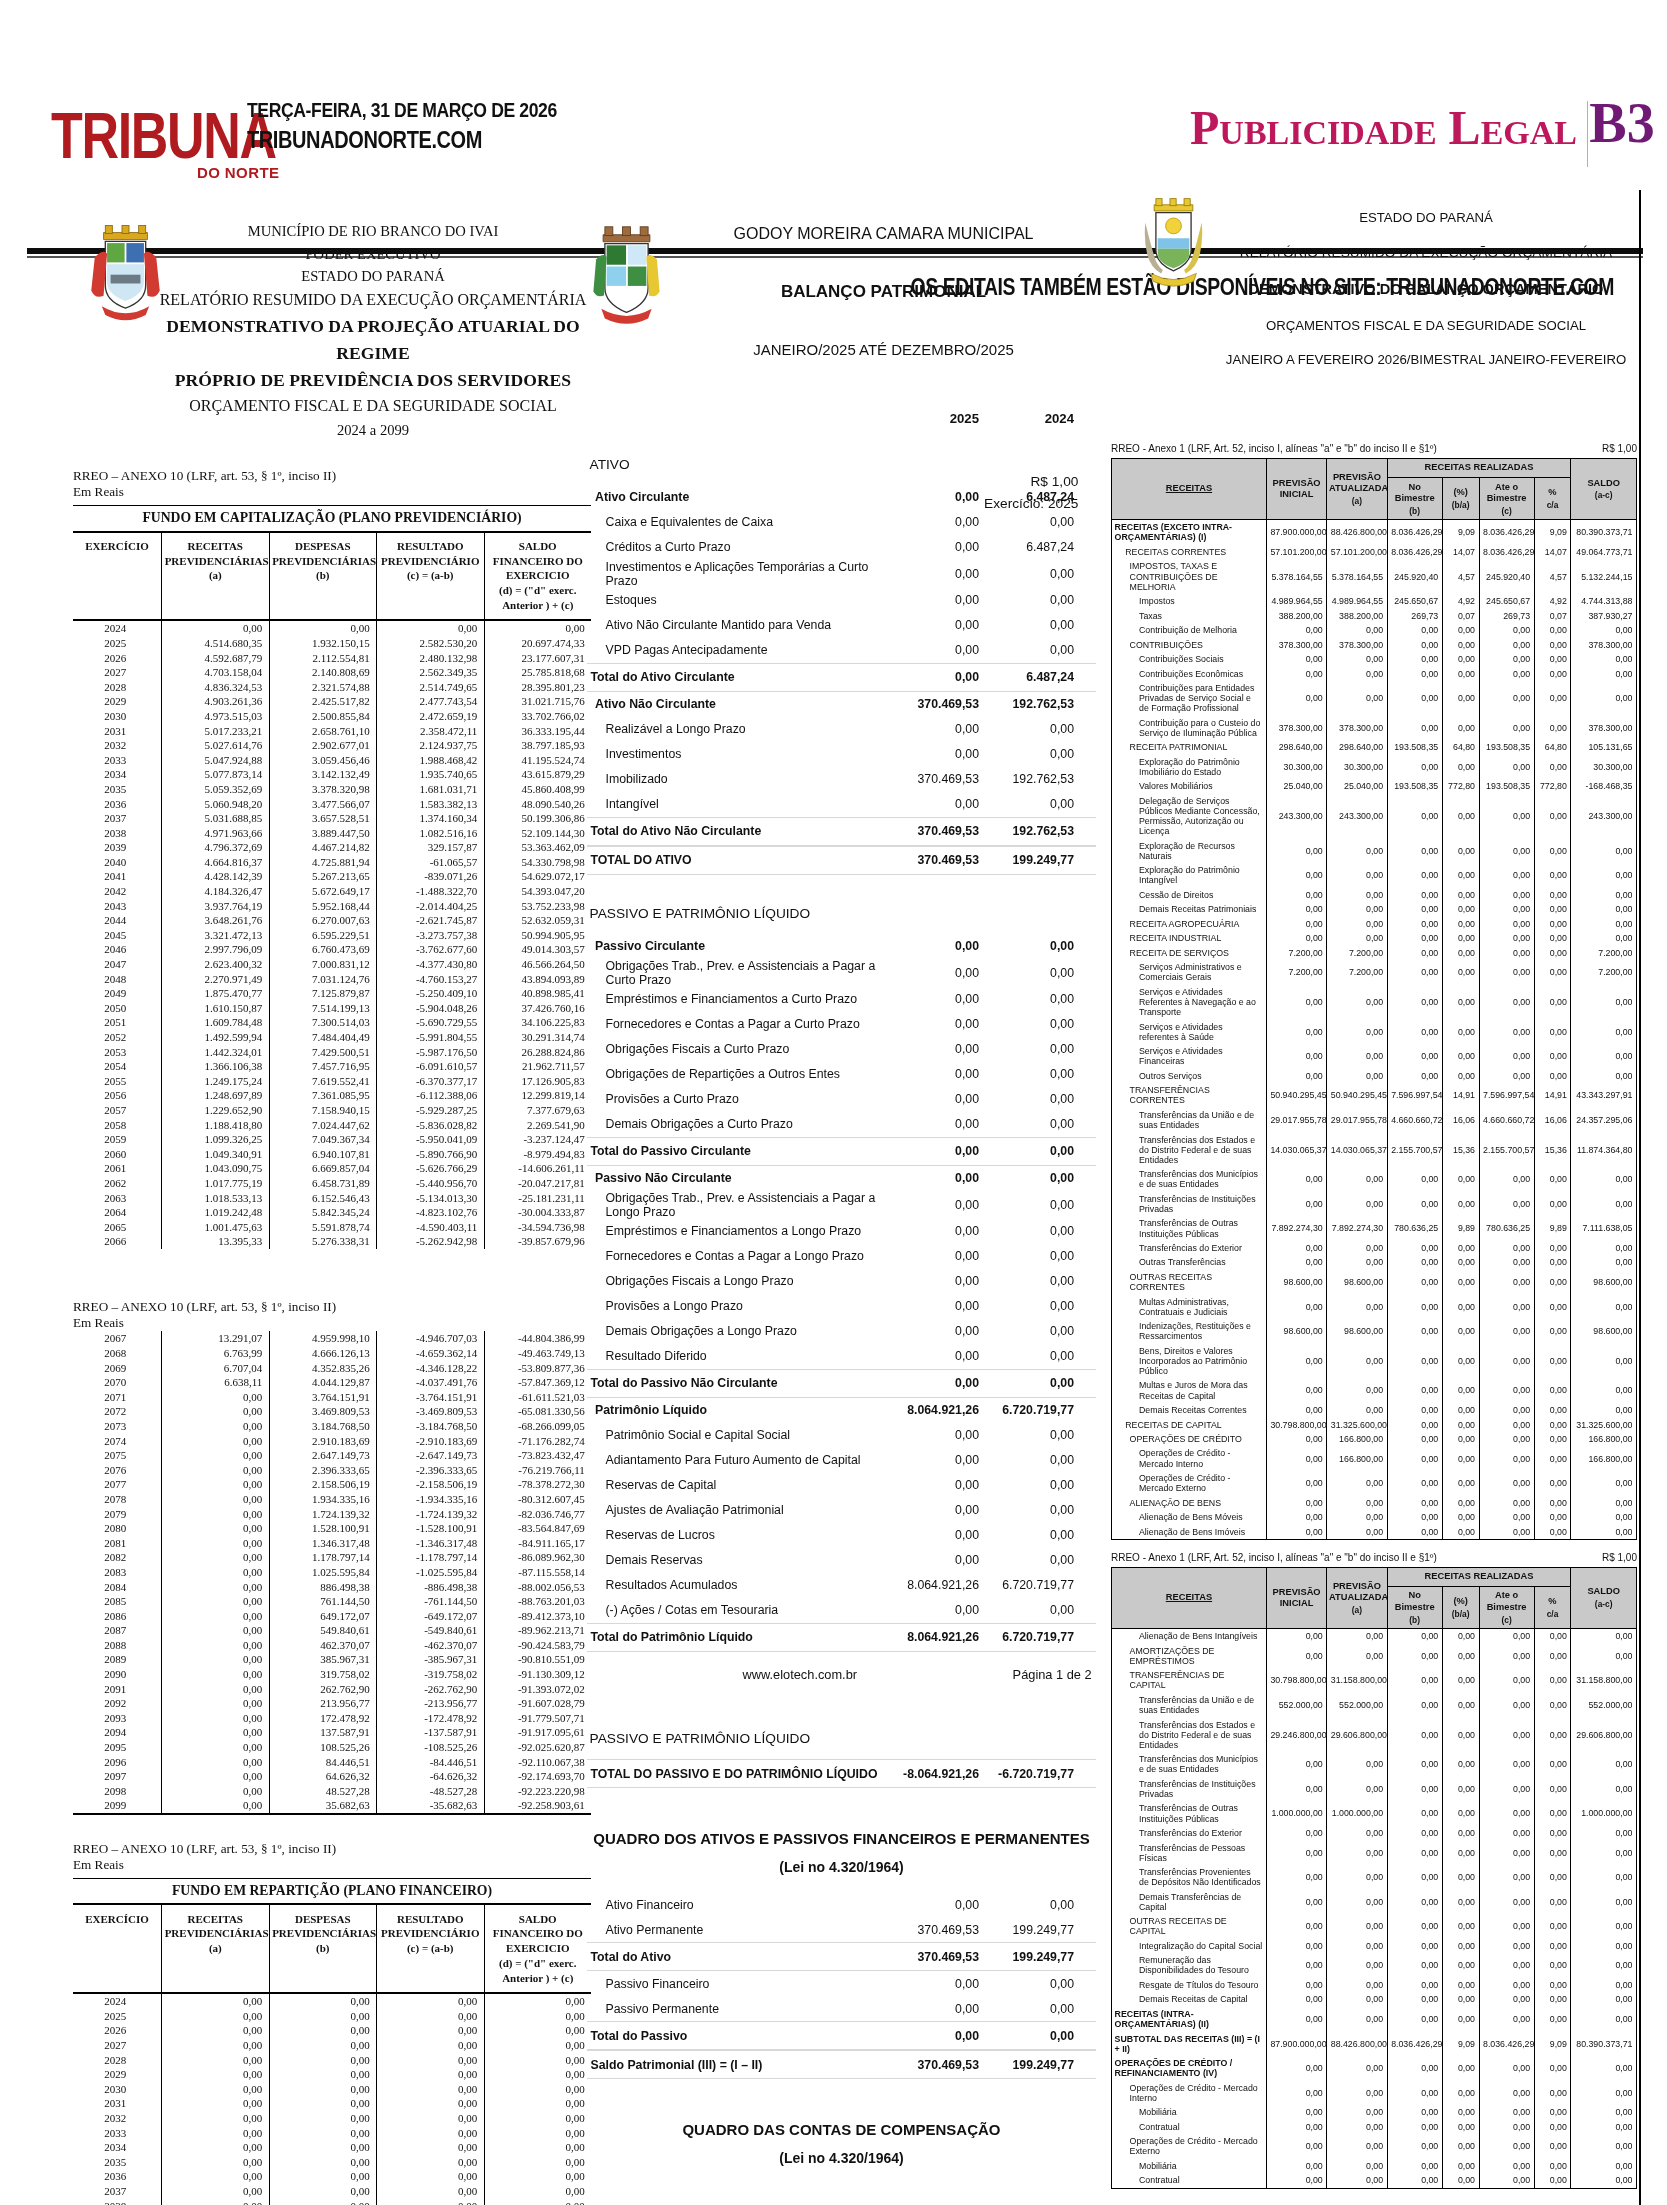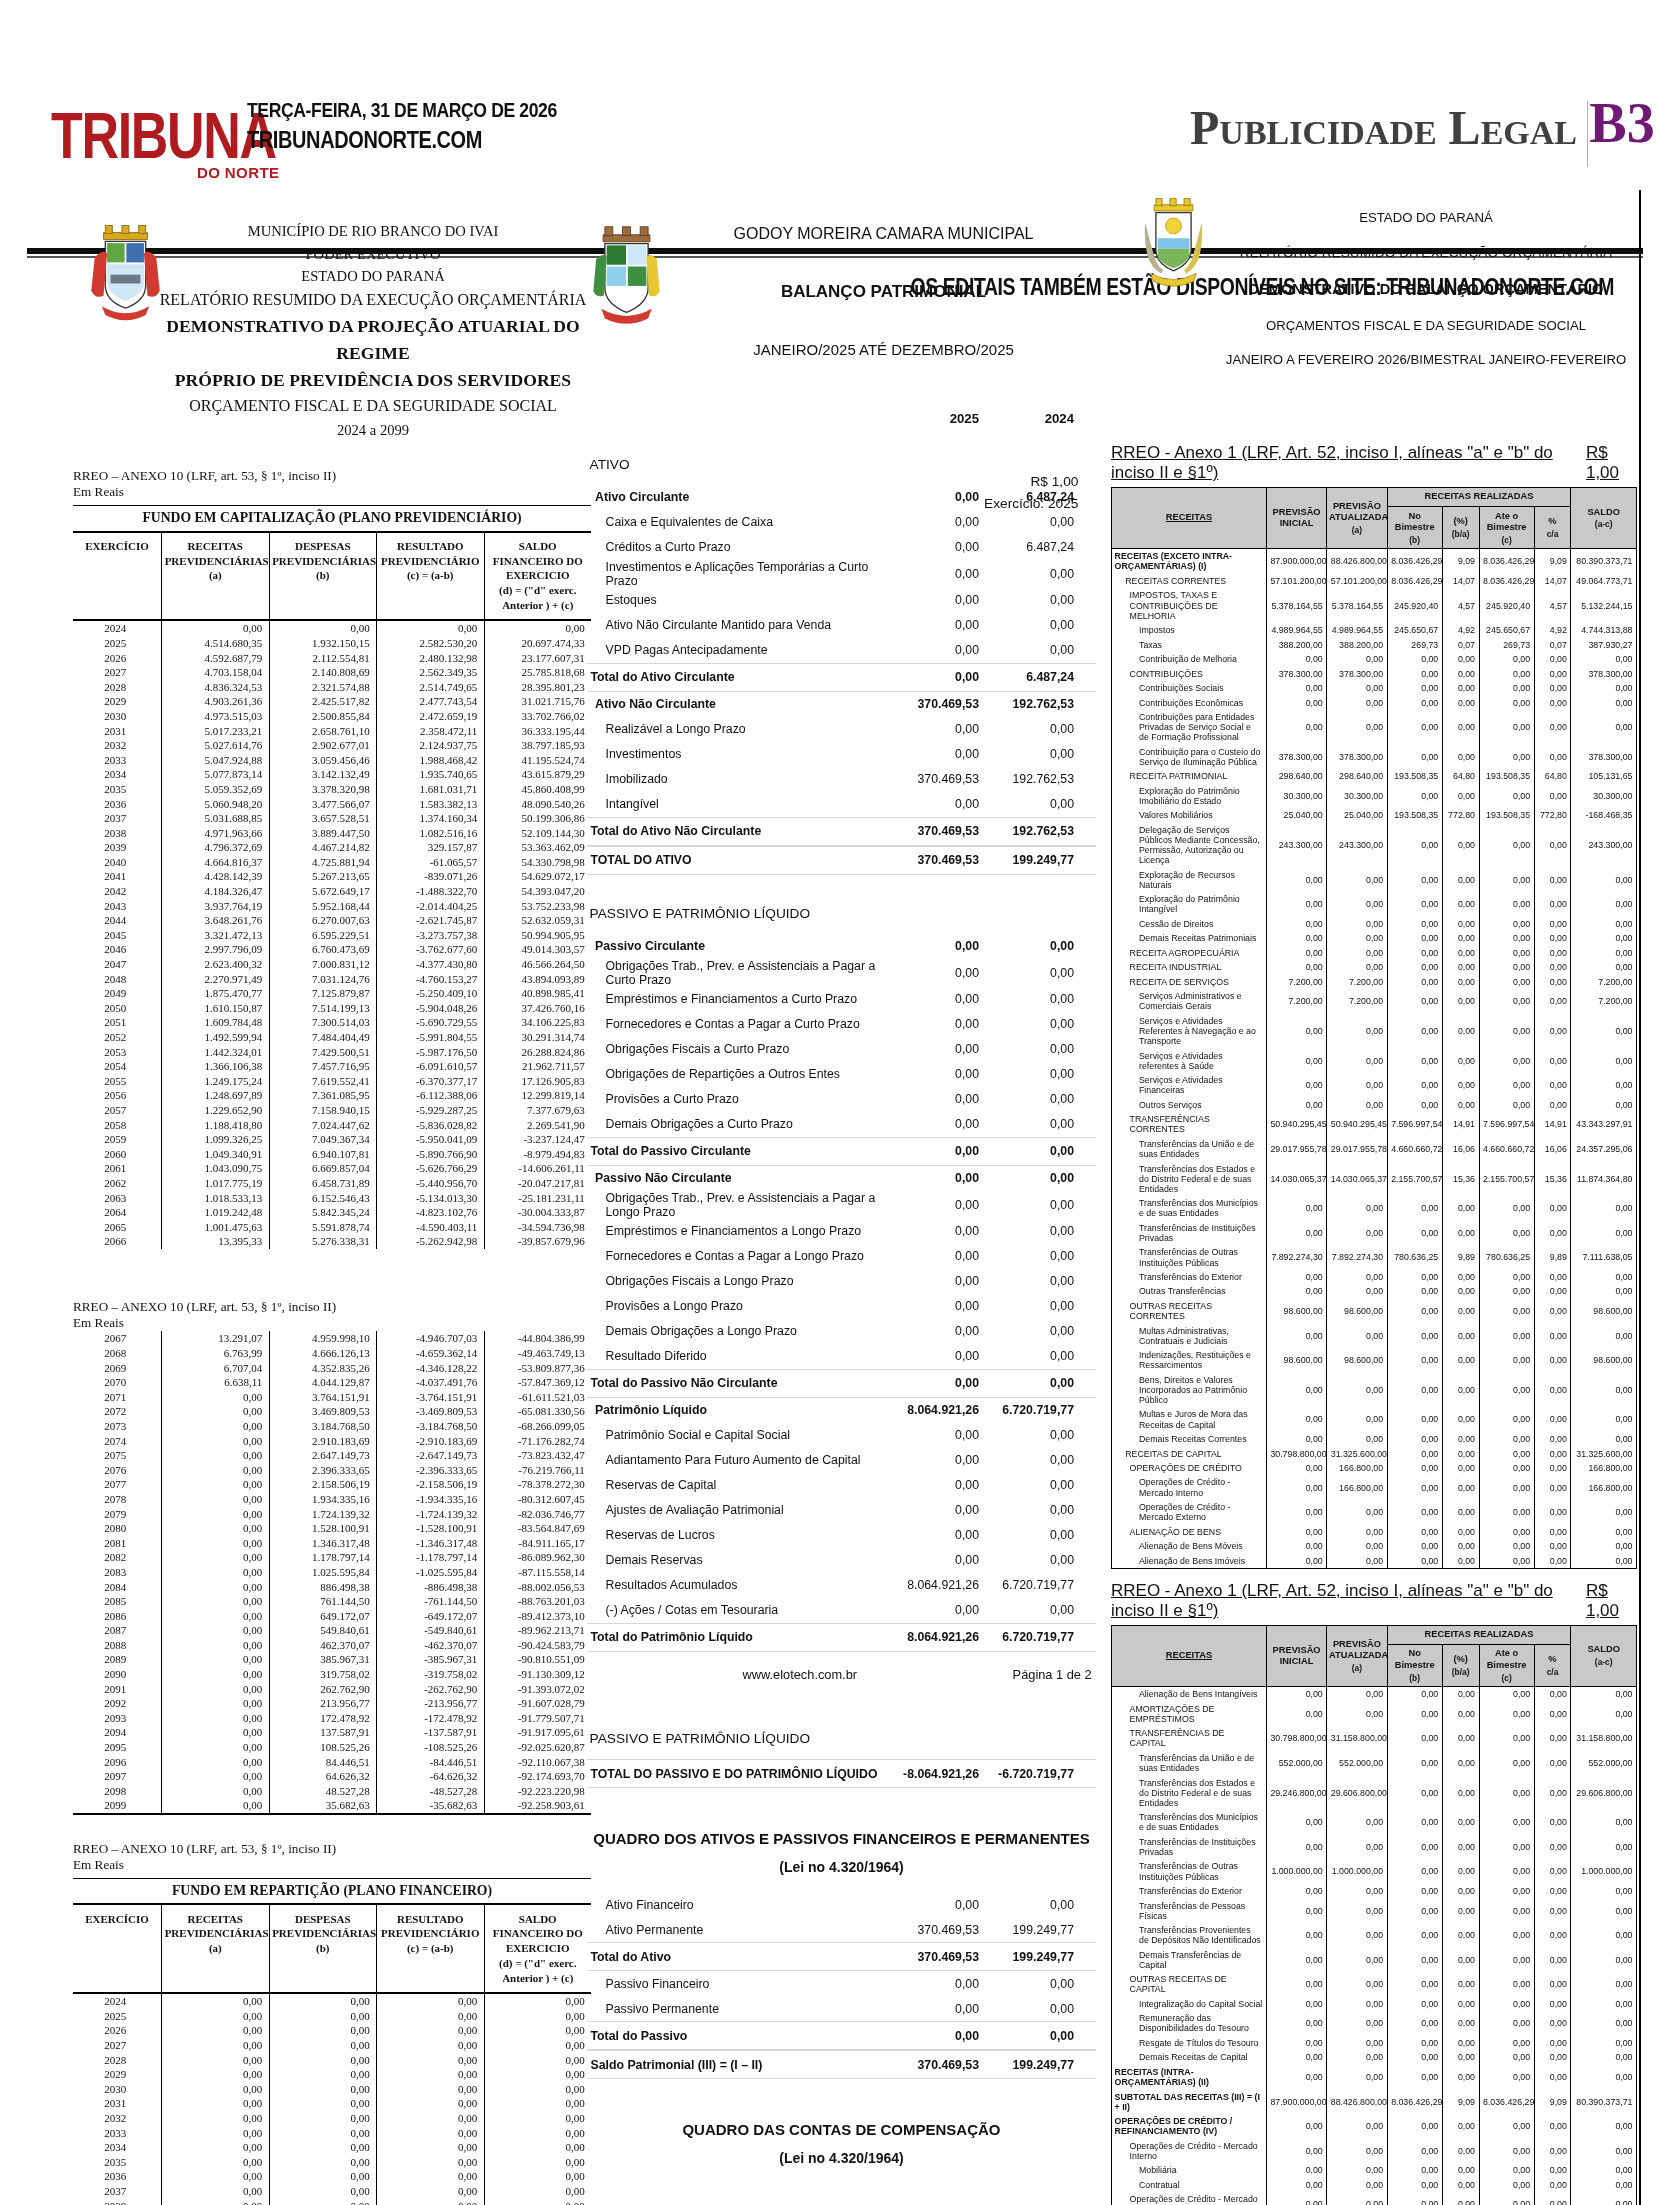--- a/index.html
+++ b/index.html
@@ -7,21 +7,21 @@
         font-family:"Liberation Sans",sans-serif;color:#111;}
   
   #masthead{position:absolute;left:51px;top:103px;}
   #logo-main{font-family:"Liberation Sans",sans-serif;font-weight:900;font-size:52px;
              color:#b01b20;letter-spacing:-1.3px;transform:scaleY(1.25);transform-origin:top left;line-height:1;}
   #logo-sub{position:absolute;right:-3.5px;top:61px;font-weight:900;font-size:15px;color:#b01b20;letter-spacing:0.4px;}
   #dateblock{position:absolute;left:247px;top:99px;line-height:1.2;}
   #date-line{font-weight:700;font-size:17.6px;letter-spacing:-0.4px;transform:scaleY(1.15);transform-origin:top left;}
   #site-line{font-weight:900;font-size:20px;letter-spacing:-0.4px;margin-top:6.2px;transform:scaleY(1.15);transform-origin:top left;}
   #section-title{position:absolute;right:90px;top:104px;font-family:"Liberation Serif",serif;
-                 font-variant:small-caps;font-weight:600;font-size:48px;color:#404040;line-height:1;}
+                 font-variant:small-caps;font-weight:600;font-size:48px;color:#be185d;line-height:1;}
   #section-divider{position:absolute;right:79px;top:101px;width:1.3px;height:66px;background:#9fb6c2;}
   #page-badge{position:absolute;right:12.3px;top:95px;font-family:"Liberation Serif",serif;
               font-weight:700;font-size:56px;color:#701a75;line-height:1;}
   #header-rule{position:absolute;left:26.5px;right:24px;top:248px;height:5.7px;background:#0d0d0d;}
   #header-rule2{position:absolute;left:26.5px;right:24px;top:256px;height:1.8px;background:#555;}
   #editais-notice{position:absolute;right:53px;top:273px;font-weight:900;font-size:19.4px;
                   letter-spacing:-0.4px;transform:scaleY(1.2);transform-origin:top right;}
   
   .crest{position:absolute;}
   
@@ -63,21 +63,21 @@
   .mrow.total .mlabel{padding-left:3.5px;}
   .mfoot{display:flex;justify-content:space-between;font-size:12.8px;margin:15px 4.4px 0 0;}
   .qtitle{text-align:center;font-weight:700;font-size:15px;margin-top:42px;}
   .qsub{text-align:center;font-weight:700;font-size:14px;margin:11.5px 0 17.6px 0;}
   
   #doc-right{position:absolute;left:1111px;top:192px;width:526px;font-family:"Liberation Sans",sans-serif;}
   #right-titles{margin-left:104px;text-align:center;line-height:2.6;padding-top:8.8px;}
   .rt1{font-size:13.2px;}
   .rt2{font-size:13.7px;}
   .rt3{font-size:14.6px;font-weight:700;}
-  .ranexo{display:flex;justify-content:space-between;font-size:17px;margin:12.3px 0 3.5px 0;text-decoration:underline;}
+  .ranexo{display:flex;justify-content:space-between;font-size:10px;margin:12.3px 0 3.5px 0;}
   table.rtab{width:100%;border-collapse:collapse;table-layout:fixed;}
   table.rtab th{background:#c9c9c9;border:1.3px solid #000;padding:3.5px 1.8px;font-size:9.3px;line-height:1.2;}
   table.rtab th .sub{font-weight:700;font-size:8.4px;margin-top:1.8px;}
   table.rtab td{border-left:1.3px solid #000;border-right:1.3px solid #000;padding:2.2px 3.5px;font-size:8.8px;line-height:1.15;}
   table.rtab tbody tr:last-child td{border-bottom:1.8px solid #000;}
   td.num{text-align:right;white-space:nowrap;}
   td.lab{text-align:left;}
   tr.l0 td.lab{font-weight:700;padding-left:2.6px;}
   tr.l1 td.lab{padding-left:13.2px;}
   tr.l2 td.lab{padding-left:17.6px;}

